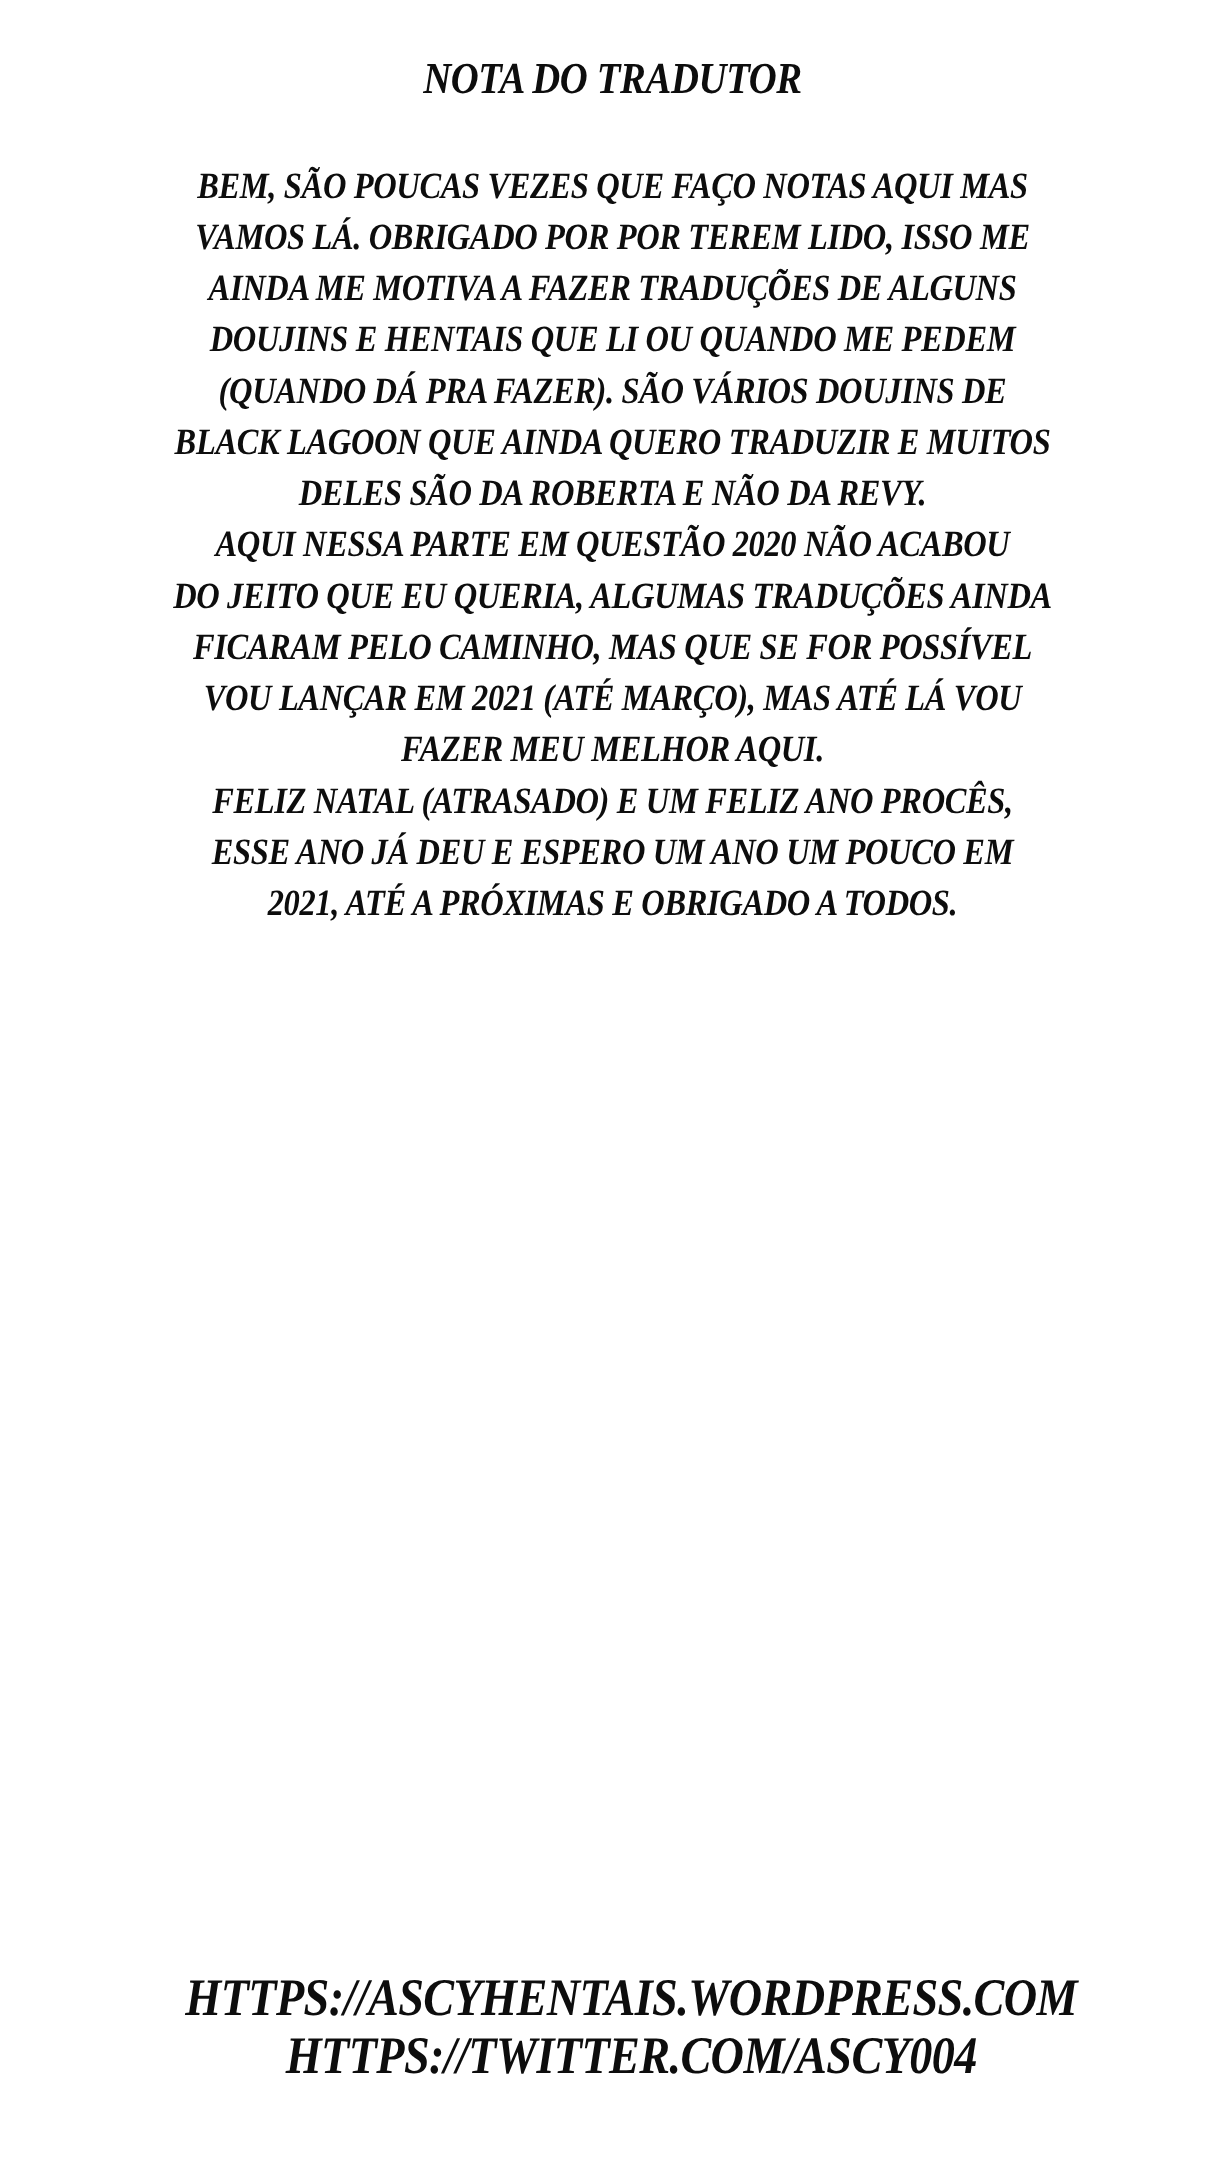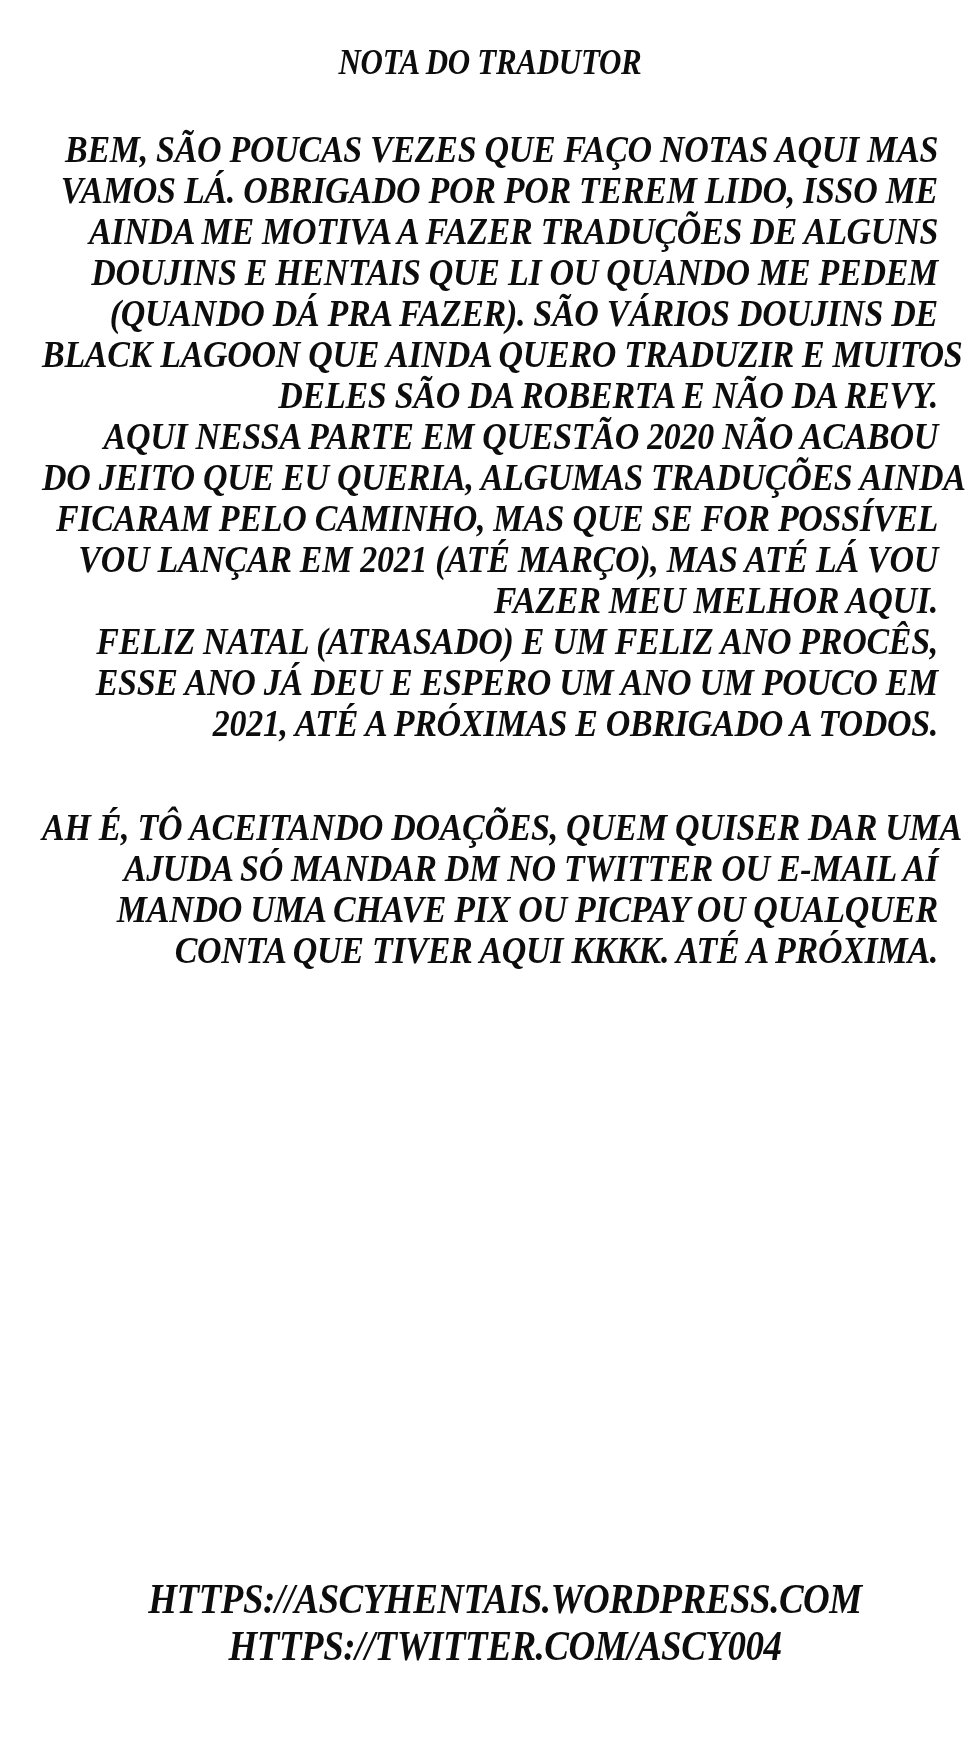--- a/index.html
+++ b/index.html
@@ -31,23 +31,22 @@
     line-height: 41px;
     letter-spacing: 0.5px;
   }
   .note {
     position: absolute;
     top: 112px;
     left: 42px;
     right: 42px;
   }
   .para {
-    font-size: 34px;
+    font-size: 26px;
     line-height: 41px;
-    text-align: right;
   }
   .para2 {
     margin-top: 63px;
   }
   .line {
     transform: scaleY(1.14);
     transform-origin: 50% 50%;
     letter-spacing: -0.3px;
     white-space: nowrap;
   }
@@ -82,26 +81,20 @@
       <div class="line">AQUI NESSA PARTE EM QUESTÃO 2020 NÃO ACABOU</div>
       <div class="line">DO JEITO QUE EU QUERIA, ALGUMAS TRADUÇÕES AINDA</div>
       <div class="line">FICARAM PELO CAMINHO, MAS QUE SE FOR POSSÍVEL</div>
       <div class="line">VOU LANÇAR EM 2021 (ATÉ MARÇO), MAS ATÉ LÁ VOU</div>
       <div class="line">FAZER MEU MELHOR AQUI.</div>
       <div class="line">FELIZ NATAL (ATRASADO) E UM FELIZ ANO PROCÊS,</div>
       <div class="line">ESSE ANO JÁ DEU E ESPERO UM ANO UM POUCO EM</div>
       <div class="line">2021, ATÉ A PRÓXIMAS E OBRIGADO A TODOS.</div>
     </div>
 
-    <div class="para para2">
-      <div class="line">AH É, TÔ ACEITANDO DOAÇÕES, QUEM QUISER DAR UMA</div>
-      <div class="line">AJUDA SÓ MANDAR DM NO TWITTER OU E-MAIL AÍ</div>
-      <div class="line">MANDO UMA CHAVE PIX OU PICPAY OU QUALQUER</div>
-      <div class="line">CONTA QUE TIVER AQUI KKKK. ATÉ A PRÓXIMA.</div>
-    </div>
   </div>
 
   <div class="footer">
     <div class="line">HTTPS://ASCYHENTAIS.WORDPRESS.COM</div>
     <div class="line">HTTPS://TWITTER.COM/ASCY004</div>
   </div>
 
 </div>
 
 </body></html>

